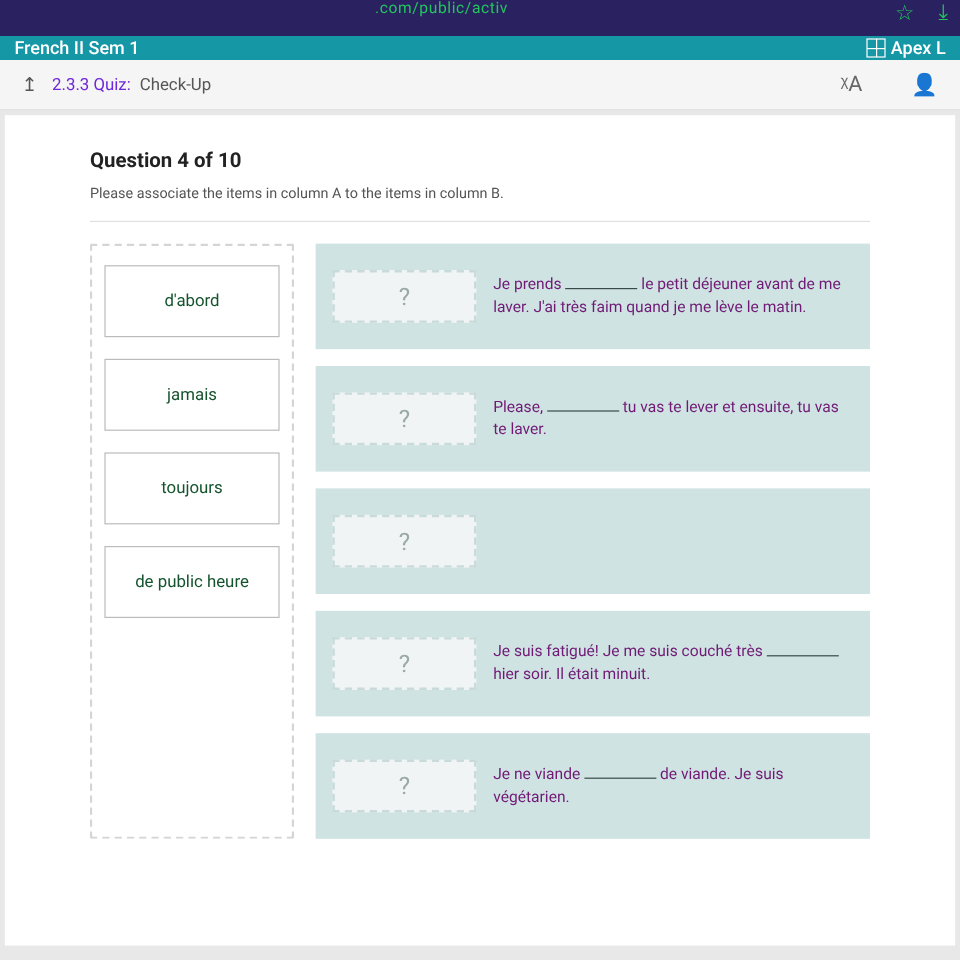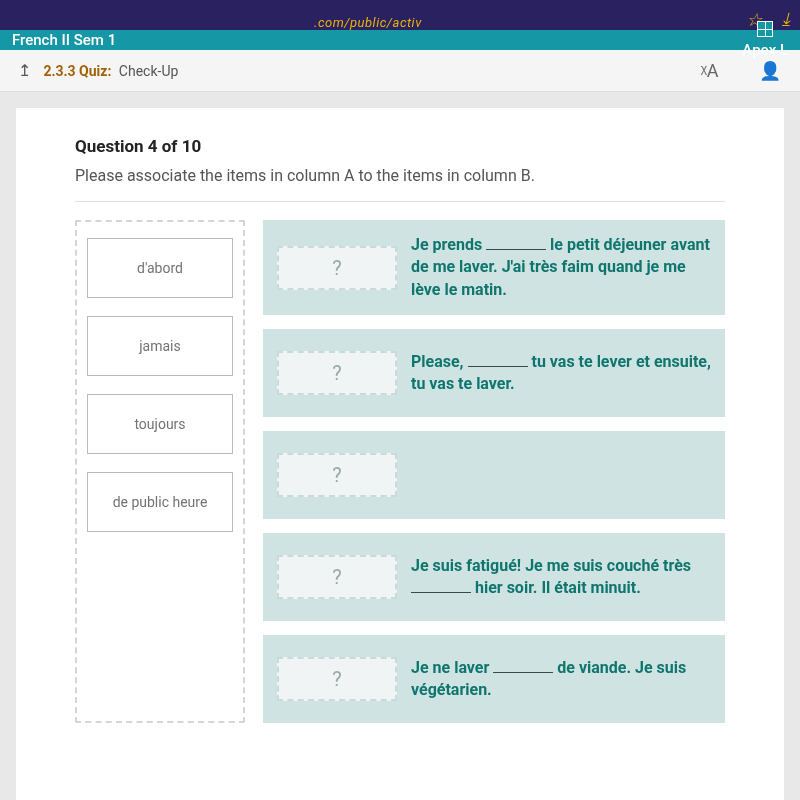--- a/index.html
+++ b/index.html
@@ -1,39 +1,39 @@
 <!DOCTYPE html>
 <html><head>
   <meta charset="utf-8">
   <style>
     * { margin: 0; padding: 0; box-sizing: border-box; font-family: -apple-system, BlinkMacSystemFont, "Segoe UI", Roboto, Helvetica, Arial, sans-serif; }
     body { width: 800px; height: 800px; background: #e8e8e8; overflow: hidden; }
-    .browser-top { background: #2a2160; height: 30px; display: flex; align-items: flex-end; padding: 0 10px; color: #eab308; font-size: 13px; gap: 10px; font-style: italic; }
+    .browser-top { background: #2a2160; height: 30px; display: flex; align-items: flex-start; padding: 0 10px; color: #22c55e; font-size: 13px; gap: 10px; }
     .browser-top .url { flex: 1; text-align: center; letter-spacing: 0.5px; }
     .browser-top .star, .browser-top .download { font-size: 18px; margin-left: 10px; }
     .course-bar { background: #1697a6; color: #fff; height: 20px; display: flex; align-items: center; justify-content: space-between; padding: 0 12px; font-size: 15px; font-weight: 500; }
-    .apex-logo { display: flex; align-items: center; gap: 4px; flex-direction: column; }
+    .apex-logo { display: flex; align-items: center; gap: 4px; }
     .apex-logo .logo-square { width: 16px; height: 16px; background: #fff; display: grid; grid-template-columns: repeat(2,1fr); grid-template-rows: repeat(2,1fr); gap: 1px; padding: 1px; }
     .apex-logo .logo-square span { background: #1697a6; }
     .quiz-bar { background: #f5f5f5; height: 42px; display: flex; align-items: center; padding: 0 18px; border-bottom: 1px solid #ddd; gap: 12px; color: #555; font-size: 14px; }
     .quiz-bar .back-arrow { font-size: 16px; cursor: pointer; }
     .quiz-bar .quiz-title { flex: 1; }
-    .quiz-bar .quiz-title strong { color: #a16207; font-weight: 700; margin-right: 4px; }
+    .quiz-bar .quiz-title strong { color: #6d28d9; font-weight: 400; margin-right: 4px; }
     .quiz-bar .icon { margin-left: 29px; font-size: 18px; color: #666; cursor: pointer; }
-    .content { background: #fff; margin: 16px; padding: 28px 34px 0 34px; height: calc(100% - 108px); overflow: hidden; }
+    .content { background: #fff; margin: 4px; padding: 28px 34px 0 34px; height: calc(100% - 108px); overflow: hidden; }
     .inner { max-width: 650px; margin: 0 auto; }
     .q-header { font-size: 17px; font-weight: 700; color: #222; margin-bottom: 10px; }
-    .q-prompt { font-size: 16px; color: #555; margin-bottom: 18px; border-bottom: 1px solid #e0e0e0; padding-bottom: 16px; }
+    .q-prompt { font-size: 12px; color: #555; margin-bottom: 18px; border-bottom: 1px solid #e0e0e0; padding-bottom: 16px; }
     .match-area { display: flex; gap: 18px; }
     .col-a { width: 170px; display: flex; flex-direction: column; gap: 18px; padding: 16px 10px; border: 2px dashed #d5d5d5; border-radius: 2px; }
     .col-b { flex: 1; display: flex; flex-direction: column; gap: 14px; }
-    .choice { border: 1px solid #bbb; background: #fff; height: 60px; display: flex; align-items: center; justify-content: center; font-size: 14px; color: #737373; cursor: grab; user-select: none; }
+    .choice { border: 1px solid #bbb; background: #fff; height: 60px; display: flex; align-items: center; justify-content: center; font-size: 14px; color: #14532d; cursor: grab; user-select: none; }
     .target-row { background: #cfe3e3; padding: 14px; display: flex; align-items: center; gap: 14px; min-height: 88px; }
     .drop-zone { width: 120px; height: 44px; background: #f0f4f4; border: 2px dashed #c8dada; display: flex; align-items: center; justify-content: center; color: #9aa8a8; font-size: 20px; flex-shrink: 0; }
-    .target-text { font-size: 16px; color: #0f766e; line-height: 1.4; font-weight: bold; }
+    .target-text { font-size: 13px; color: #701a75; line-height: 1.4; }
     .blank { display: inline-block; border-bottom: 1px solid #3a4a4a; width: 60px; height: 1em; vertical-align: baseline; }
     .footer-area { text-align: right; padding: 14px 0; }
     .submit-ghost { display: inline-block; background: #d8dcdc; color: #aeb4b4; font-size: 11px; letter-spacing: 2px; padding: 8px 16px; border-radius: 2px; cursor: not-allowed; }
   </style>
 </head>
 <body>
 
 <div class="browser-top">
   <span class="url">.com/public/activ</span>
   <span class="star">☆</span>
@@ -87,19 +87,19 @@
         </div>
         <div class="target-row">
           <div class="drop-zone">?</div>
         </div>
         <div class="target-row">
           <div class="drop-zone">?</div>
           <div class="target-text"><span>Je suis fatigué! Je me suis couché très </span><span class="blank"></span><span> hier soir. Il était minuit.</span></div>
         </div>
         <div class="target-row">
           <div class="drop-zone">?</div>
-          <div class="target-text"><span>Je ne laver </span><span class="blank"></span><span> de viande. Je suis végétarien.</span></div>
+          <div class="target-text"><span>Je ne viande </span><span class="blank"></span><span> de viande. Je suis végétarien.</span></div>
         </div>
       </div>
     </div>
 
   </div>
 </div>
 
 </body></html>

